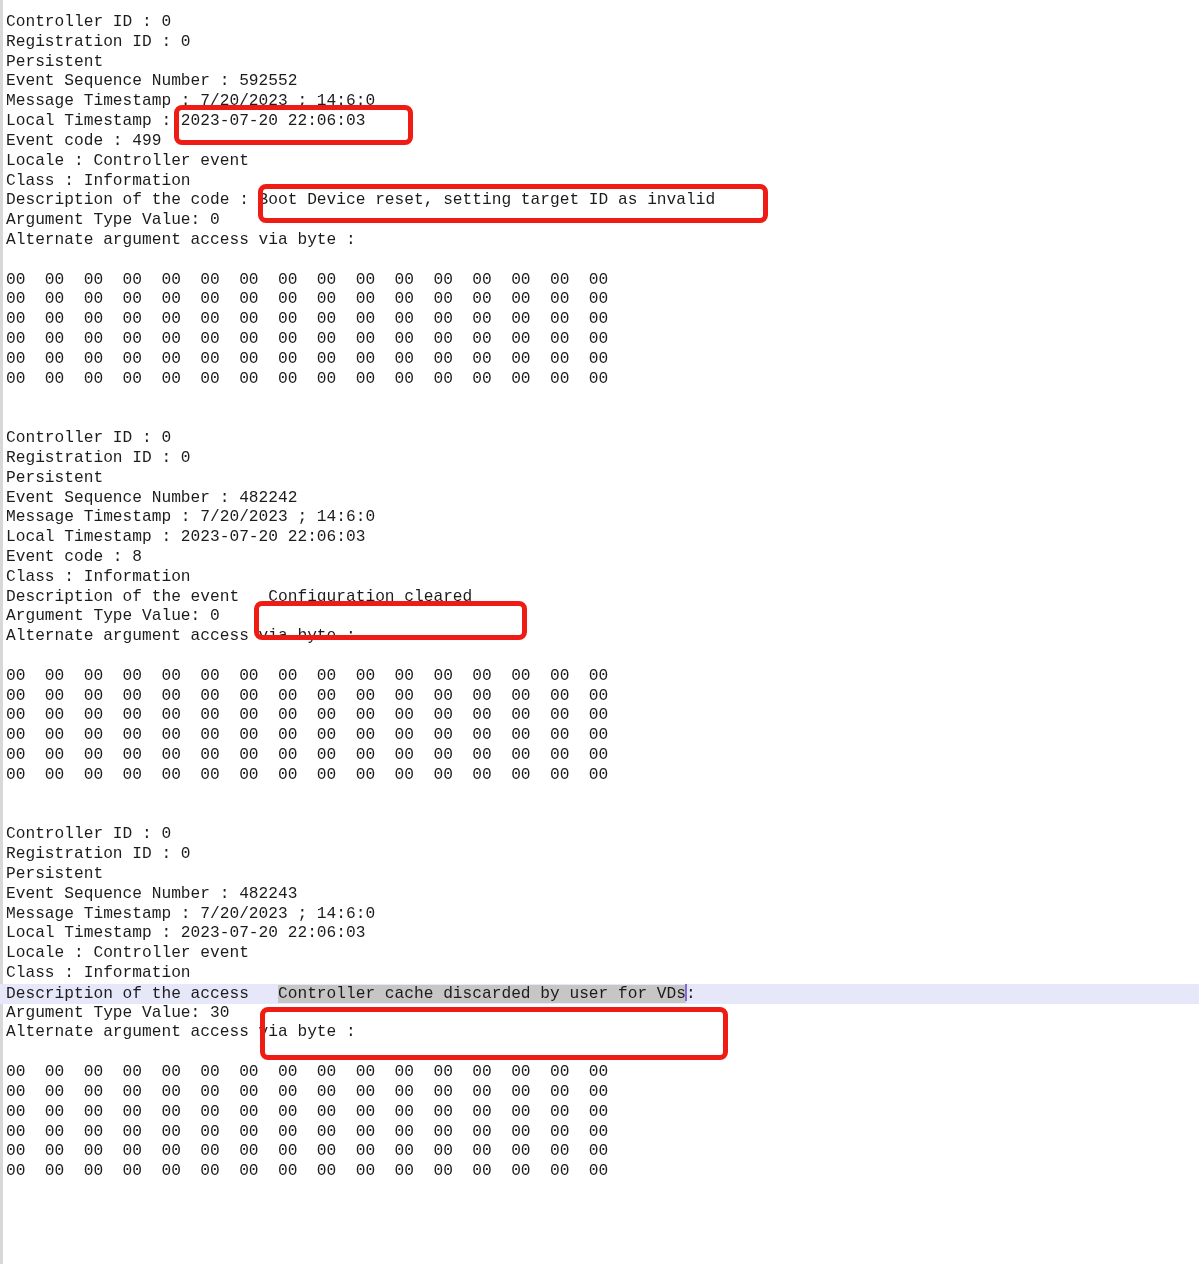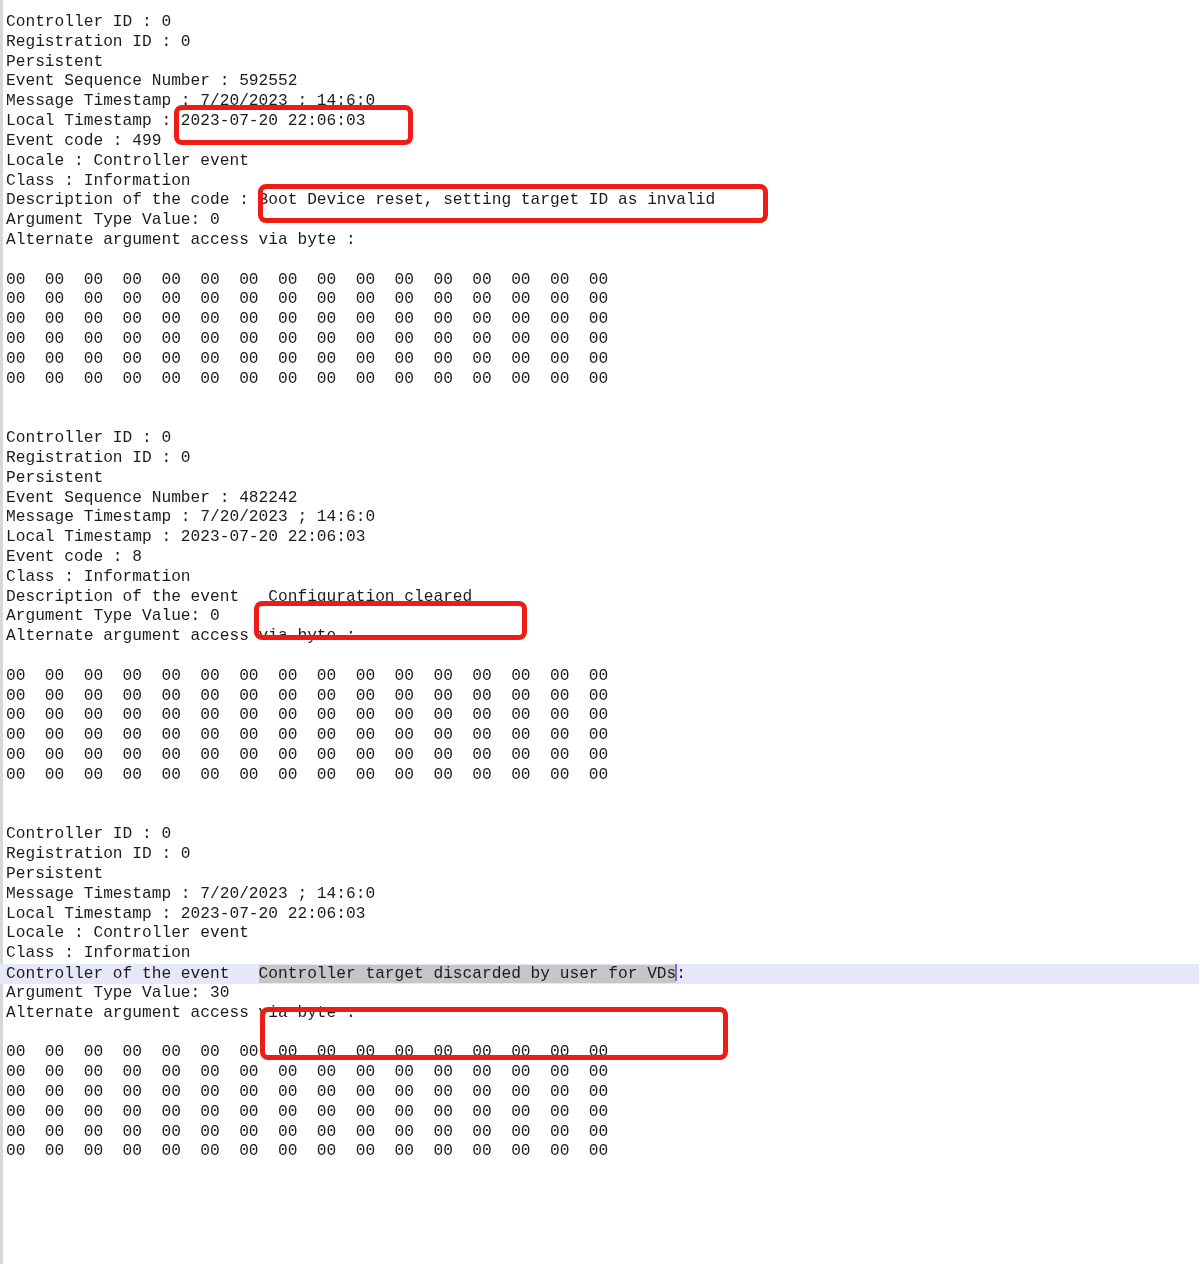--- a/index.html
+++ b/index.html
@@ -106,25 +106,26 @@
     <div class="line">00  00  00  00  00  00  00  00  00  00  00  00  00  00  00  00</div>
     <div class="line">00  00  00  00  00  00  00  00  00  00  00  00  00  00  00  00</div>
     <div class="line">00  00  00  00  00  00  00  00  00  00  00  00  00  00  00  00</div>
     <div class="line">00  00  00  00  00  00  00  00  00  00  00  00  00  00  00  00</div>
     <div class="line">00  00  00  00  00  00  00  00  00  00  00  00  00  00  00  00</div>
     <div class="line"></div>
     <div class="line"></div>
     <div class="line">Controller ID : 0</div>
     <div class="line">Registration ID : 0</div>
     <div class="line">Persistent</div>
+    <div class="line">Event Sequence Number : 482243</div>
     <div class="line">Message Timestamp : 7/20/2023 ; 14:6:0</div>
     <div class="line">Local Timestamp : 2023-07-20 22:06:03</div>
     <div class="line">Locale : Controller event</div>
     <div class="line">Class : Information</div>
-    <div class="line hl-row"><span>Controller of the event   </span><span class="selected">Controller target discarded by user for VDs</span><span class="caret"></span><span>:</span></div>
+    <div class="line hl-row"><span>Description of the access   </span><span class="selected">Controller cache discarded by user for VDs</span><span class="caret"></span><span>:</span></div>
     <div class="line">Argument Type Value: 30</div>
     <div class="line">Alternate argument access via byte :</div>
     <div class="line"></div>
     <div class="line">00  00  00  00  00  00  00  00  00  00  00  00  00  00  00  00</div>
     <div class="line">00  00  00  00  00  00  00  00  00  00  00  00  00  00  00  00</div>
     <div class="line">00  00  00  00  00  00  00  00  00  00  00  00  00  00  00  00</div>
     <div class="line">00  00  00  00  00  00  00  00  00  00  00  00  00  00  00  00</div>
     <div class="line">00  00  00  00  00  00  00  00  00  00  00  00  00  00  00  00</div>
     <div class="line">00  00  00  00  00  00  00  00  00  00  00  00  00  00  00  00</div>
   </div>

